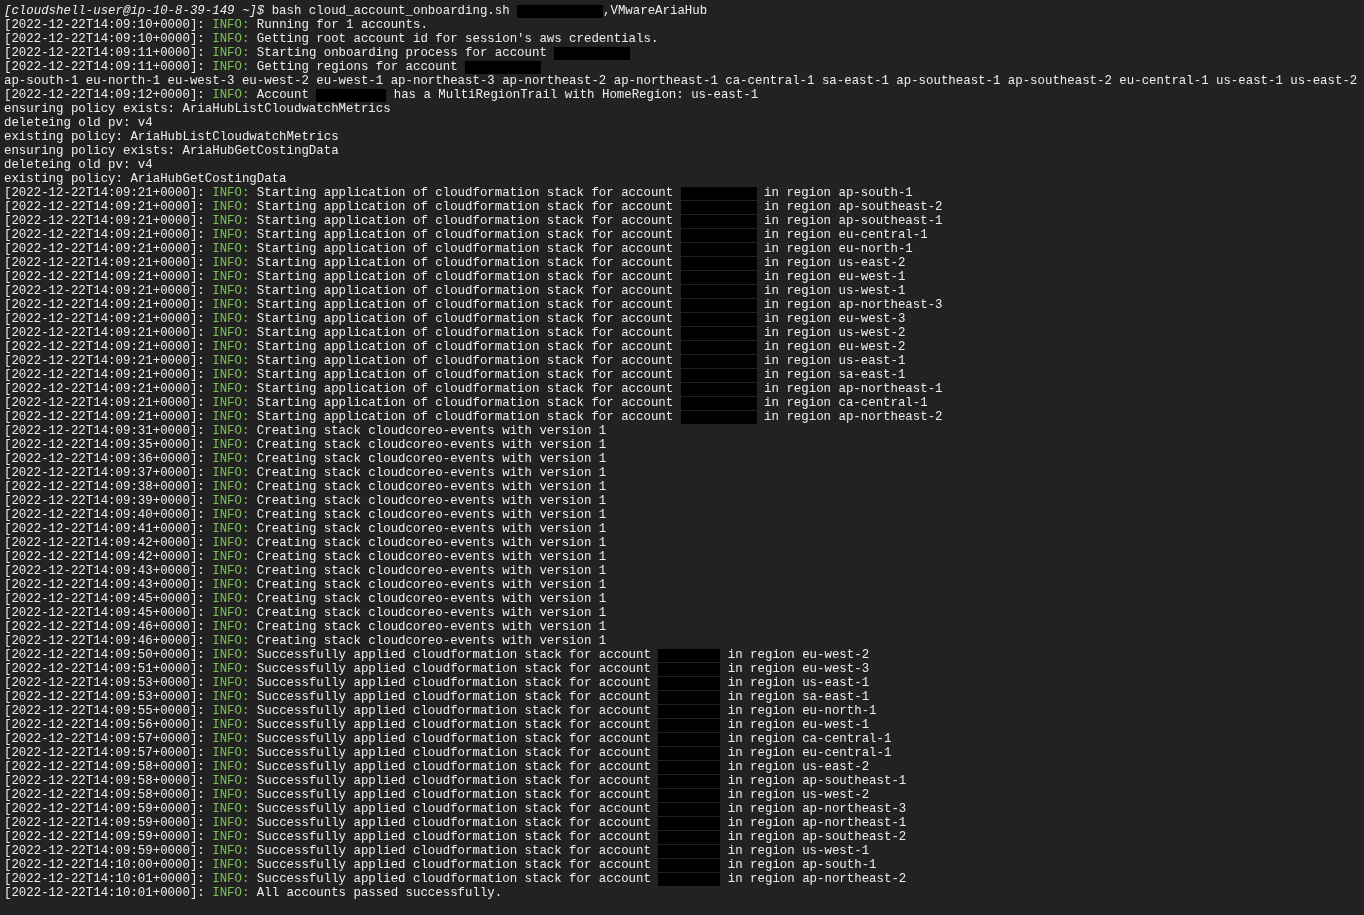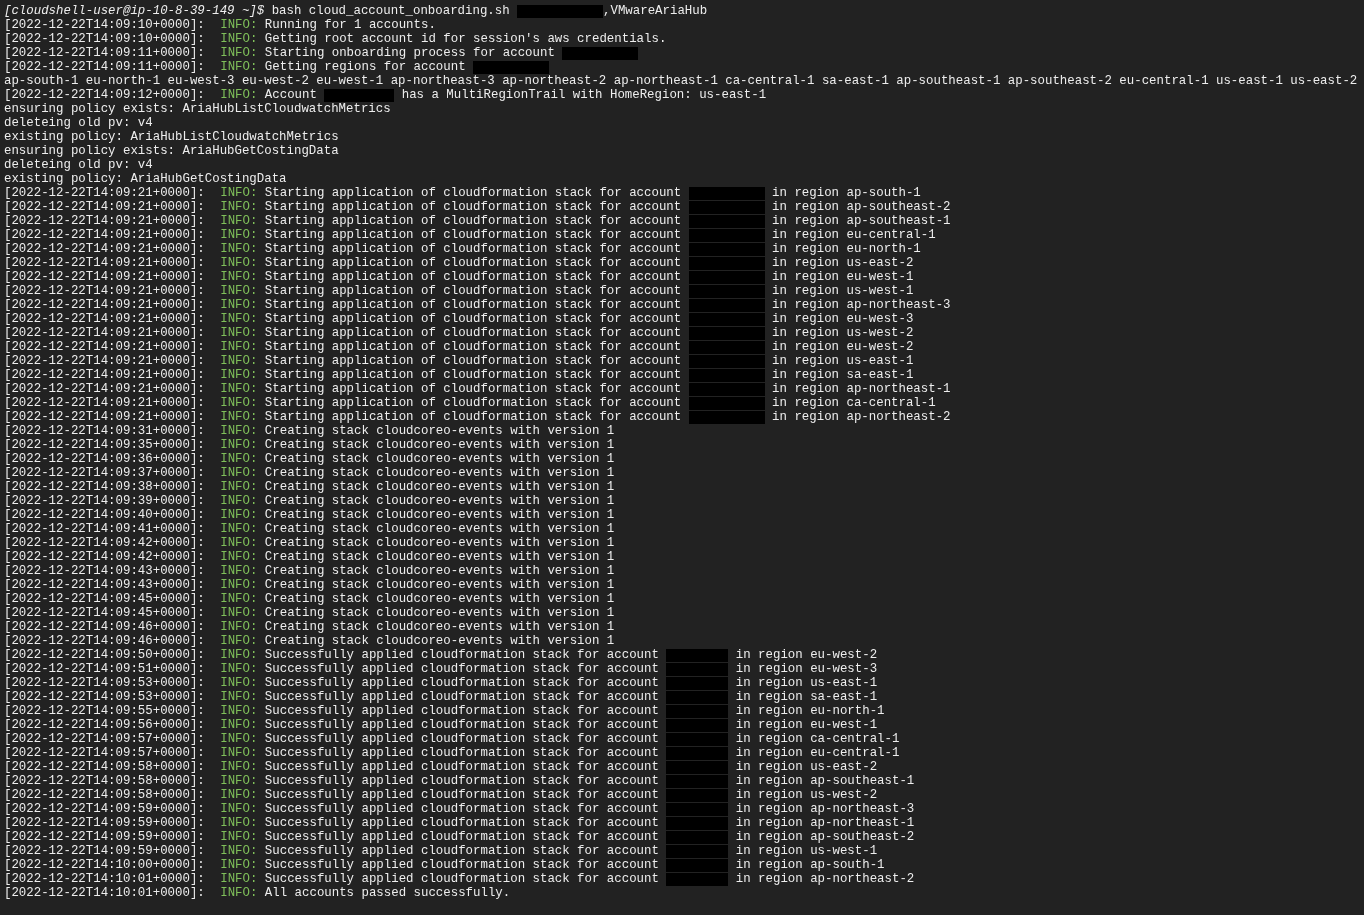--- a/index.html
+++ b/index.html
@@ -12,21 +12,21 @@
     line-height: 14px;
     width: 1364px;
   }
   #terminal {
     padding: 4px 4px 6px 4px;
     white-space: pre;
   }
   .line { white-space: pre; }
   .prompt { color: #eeeeee; font-style: italic; }
   .ts    { color: #eeeeee; text-align: right; }
-  .info  { color: #7fbf5a; margin-left: 8px; }
+  .info  { color: #7fbf5a; }
   .msg   { color: #eeeeee; }
   .redact {
     display: inline-block;
     background: #000000;
     vertical-align: bottom;
   }
 </style>
 </head>
 <body>
 

